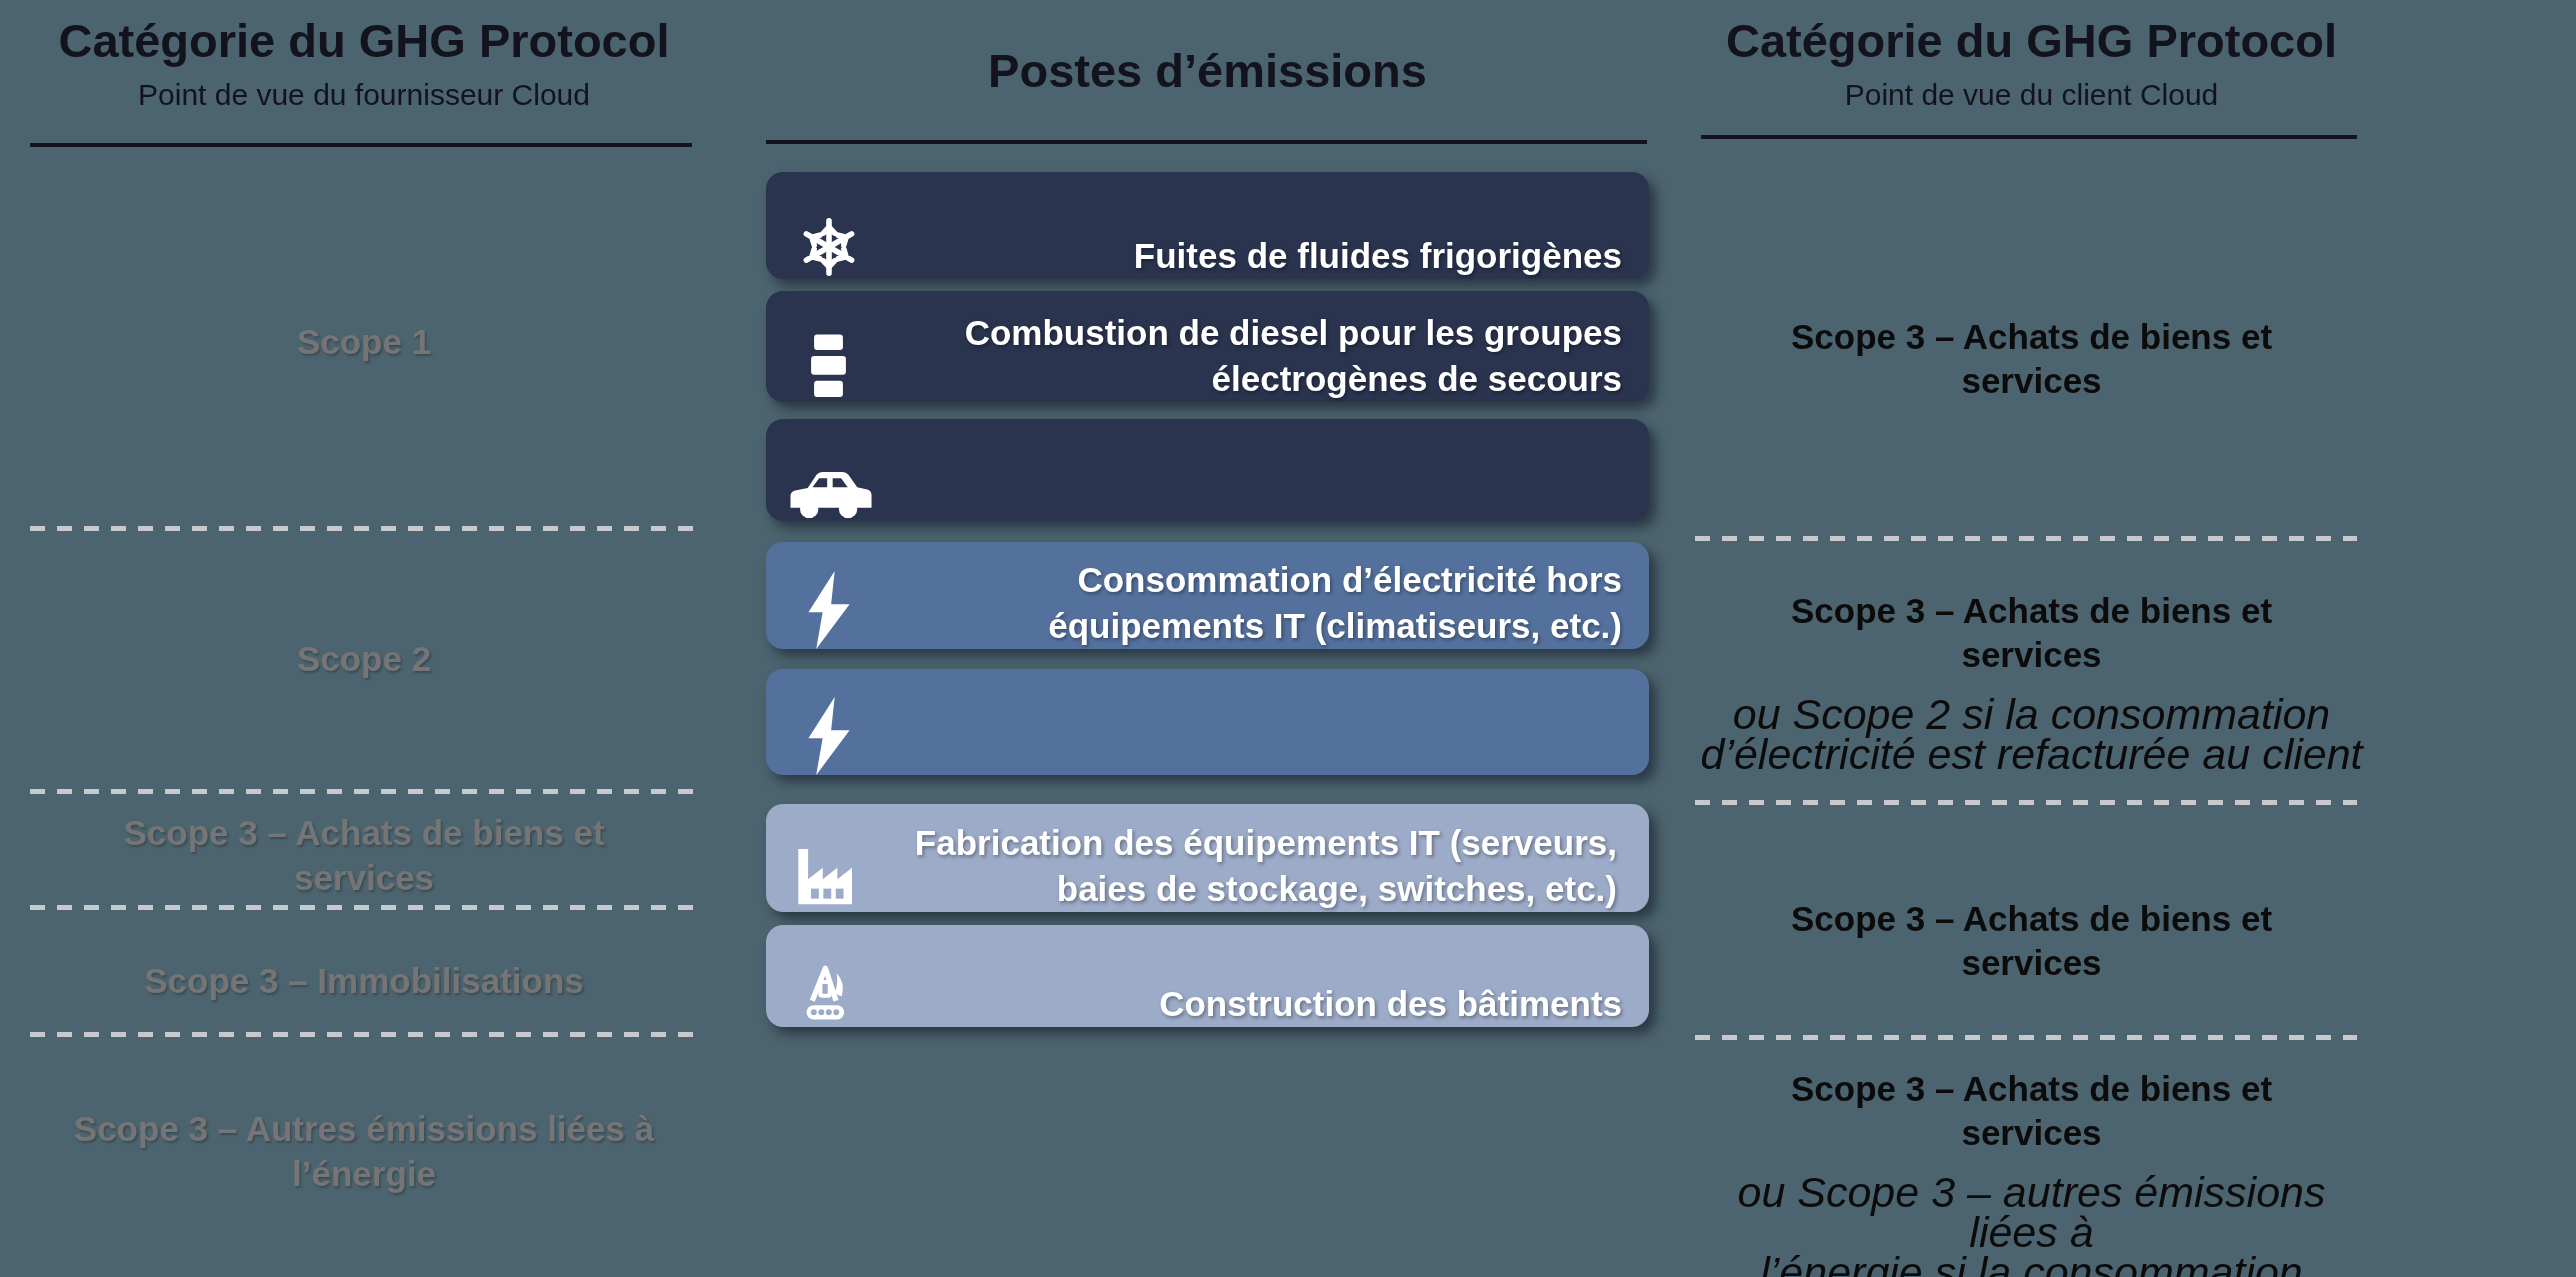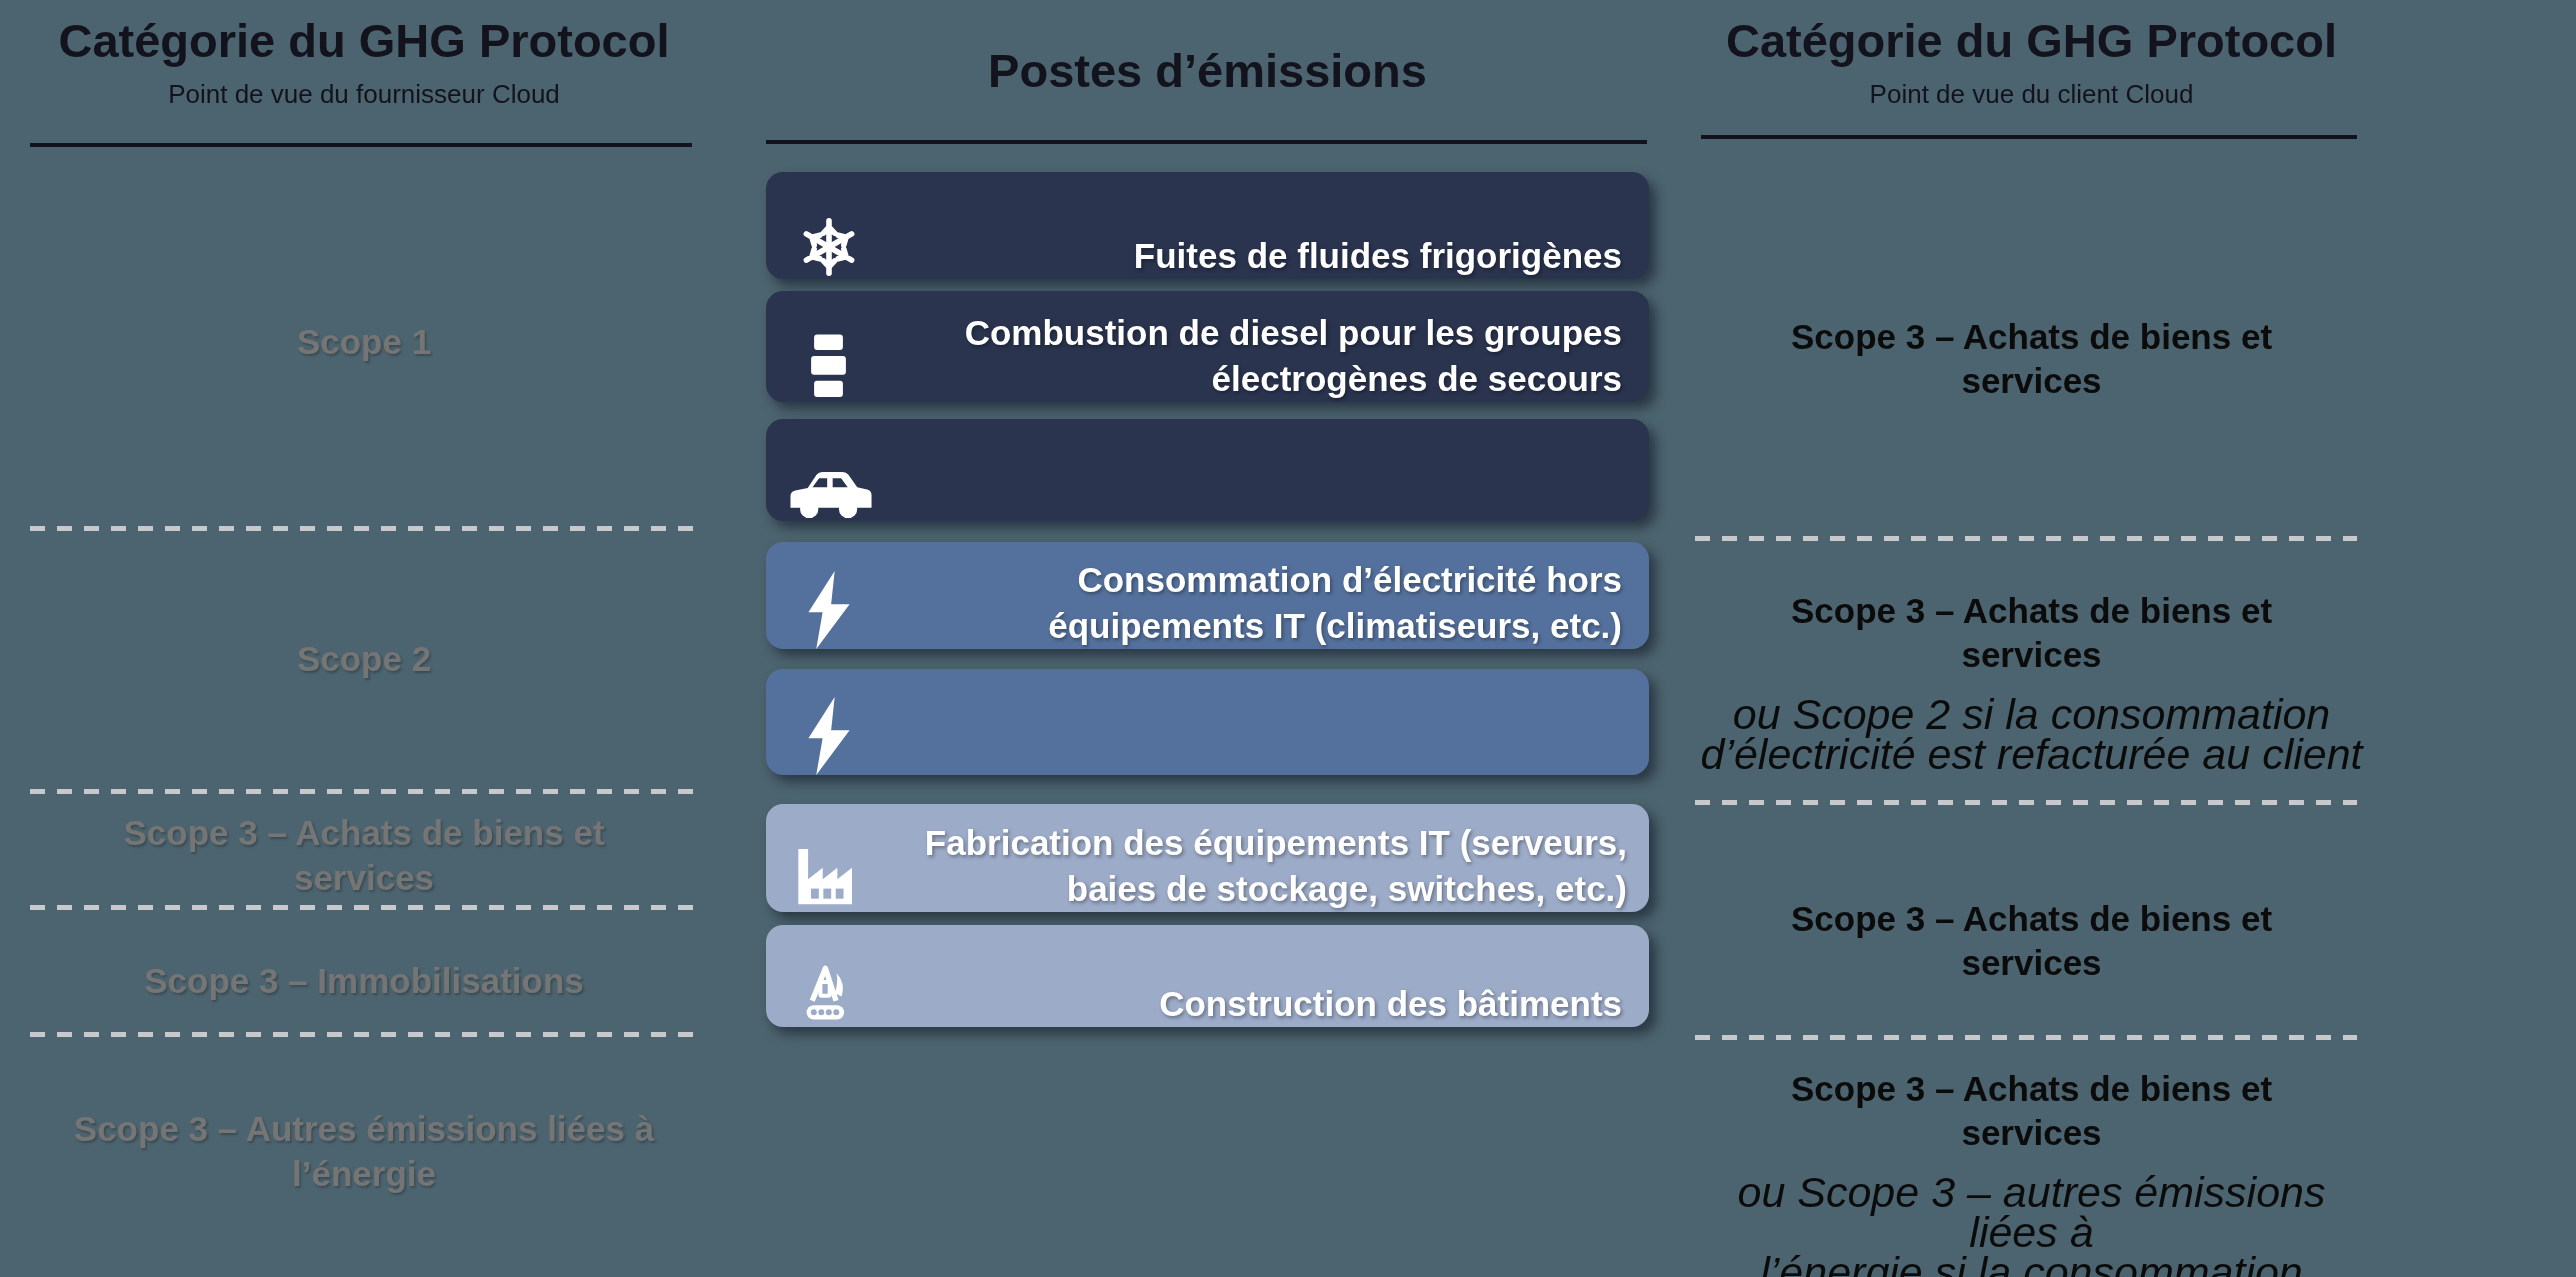--- a/index.html
+++ b/index.html
@@ -17,21 +17,21 @@
   body{
     width:2576px;height:1277px;position:relative;overflow:hidden;
     background:var(--background);
     font-family:"Liberation Sans", sans-serif;
   }
   .canvas{position:absolute;inset:0}
 
   
   .hdr{position:absolute;text-align:center;color:var(--header-text)}
   .hdr .t{font-weight:700;font-size:47px;line-height:60px}
-  .hdr .s{font-size:26px;line-height:47px}
+  .hdr .s{font-size:30px;line-height:47px}
   .rule{position:absolute;height:3.9px;background:var(--header-text)}
 
   
   .label{
     position:absolute;left:23.5px;width:681px;text-align:center;
     color:var(--left-label-text);font-weight:700;font-size:35px;line-height:45px;
     white-space:pre-line;text-shadow:1.6px 2.3px 2.3px rgba(0,0,0,.25);
   }
 
   
@@ -159,21 +159,21 @@
     <span class="icn" style="flex-basis:117px;width:117px">
       <svg width="78" height="78" viewBox="0 0 24 24">
         <path fill="#fff" d="M3.8 21.6 3.8 4.6 6.8 4.6 6.8 13.9 11.3 10.4 11.3 13.9 15.8 10.4 15.8 13.9 20.3 10.4 20.3 21.6 Z"></path>
         <g fill="var(--scope3-box)">
           <rect x="7.7" y="16.8" width="2.4" height="3.1"></rect>
           <rect x="11.5" y="16.8" width="2.4" height="3.1"></rect>
           <rect x="15.3" y="16.8" width="2.4" height="3.1"></rect>
         </g>
       </svg>
     </span>
-    <div class="txt" style="padding-right:22px">Fabrication des équipements IT (serveurs,
+    <div class="txt" style="padding-right:32px">Fabrication des équipements IT (serveurs,
 baies de stockage, switches, etc.)</div>
   </div>
 
   <div class="ebox s3" style="top:925px;height:102px">
     <span class="icn">
       <svg width="75" height="75" viewBox="0 0 24 24">
         <path fill="none" stroke="#fff" stroke-width="1.7" stroke-linejoin="round" d="M6.8 15.6 11 5.2l3.4 10.4"></path>
         <path fill="#fff" d="M14.6 6.8q2.9 3 1.6 7.4l-2.2-1q1.2-3.2.6-6.4z"></path>
         <rect x="9.4" y="9.6" width="3" height="4.4" rx="0.5" fill="none" stroke="#fff" stroke-width="1.3"></rect>
         <rect x="5" y="17" width="12" height="4.6" rx="2.3" fill="#fff"></rect>

